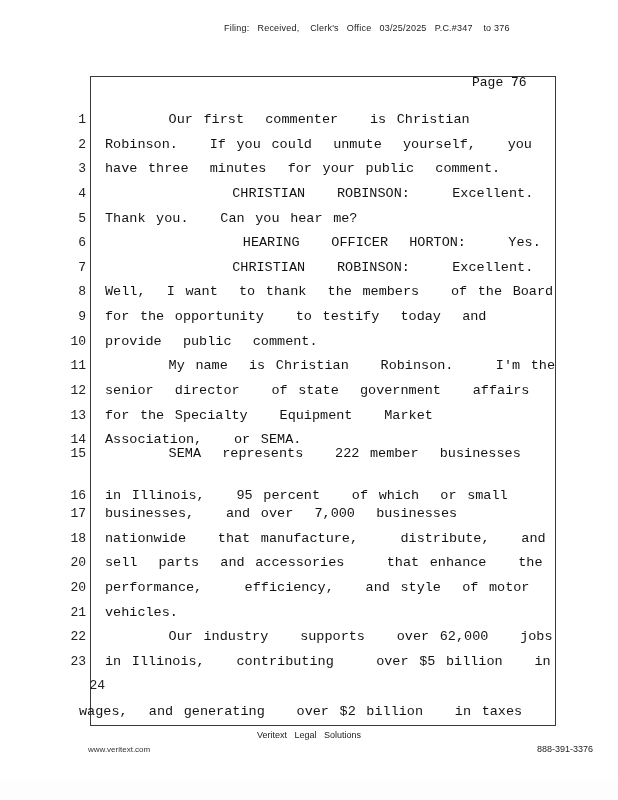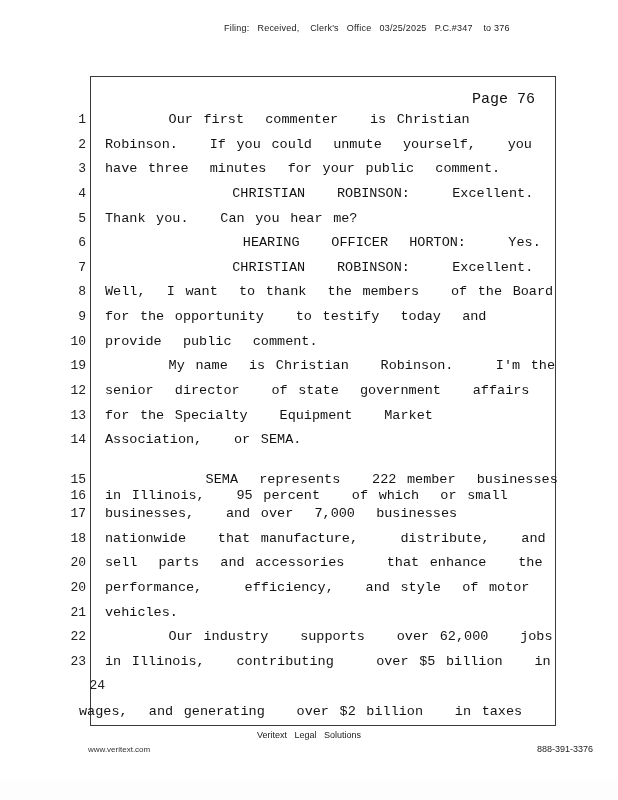--- a/index.html
+++ b/index.html
@@ -22,23 +22,23 @@
     color:#222;
   }
   .transcript-box{
     position:absolute;left:90px;top:76px;
     width:466px;height:650px;
     border:1px solid #3a3a3a;
     background:#ffffff;
     box-sizing:border-box;
   }
   .page-label{
-    position:absolute;left:472px;top:91px;
+    position:absolute;left:472px;top:75px;
     font-family:"Liberation Mono","DejaVu Sans Mono",monospace;
-    font-size:15px;white-space:pre;color:#111;
+    font-size:13px;white-space:pre;color:#111;
   }
   .lines{
     position:absolute;left:0;top:0;width:618px;height:800px;
     pointer-events:none;
   }
   .line{
     position:absolute;left:60px;
     display:flex;align-items:baseline;
     font-family:"Liberation Mono","DejaVu Sans Mono",monospace;
     font-size:13.5px;line-height:1;color:#131313;
@@ -113,36 +113,36 @@
       </div>
       <div class="line" style="top: 310.04px;">
         <span class="num">9</span>
         <span class="txt">for the opportunity   to testify  today  and</span>
       </div>
       <div class="line" style="top: 334.67px;">
         <span class="num">10</span>
         <span class="txt">provide  public  comment.</span>
       </div>
       <div class="line" style="top: 359.3px;">
-        <span class="num">19</span>
+        <span class="num">11</span>
         <span class="txt">      My name  is Christian   Robinson.    I'm the</span>
       </div>
       <div class="line" style="top: 383.93px;">
         <span class="num">12</span>
         <span class="txt">senior  director   of state  government   affairs</span>
       </div>
       <div class="line" style="top: 408.56px;">
         <span class="num">13</span>
         <span class="txt">for the Specialty   Equipment   Market</span>
       </div>
       <div class="line" style="top: 433.19px;">
         <span class="num">14</span>
         <span class="txt">Association,   or SEMA.</span>
       </div>
-      <div class="line" style="top: 473px; gap: 37px;">
+      <div class="line" style="top: 447px;">
         <span class="num">15</span>
         <span class="txt">      SEMA  represents   222 member  businesses</span>
       </div>
       <div class="line" style="top: 482.45px; margin-top: 7px;">
         <span class="num">16</span>
         <span class="txt">in Illinois,   95 percent   of which  or small</span>
       </div>
       <div class="line" style="top: 507.08px;">
         <span class="num">17</span>
         <span class="txt">businesses,   and over  7,000  businesses</span>

